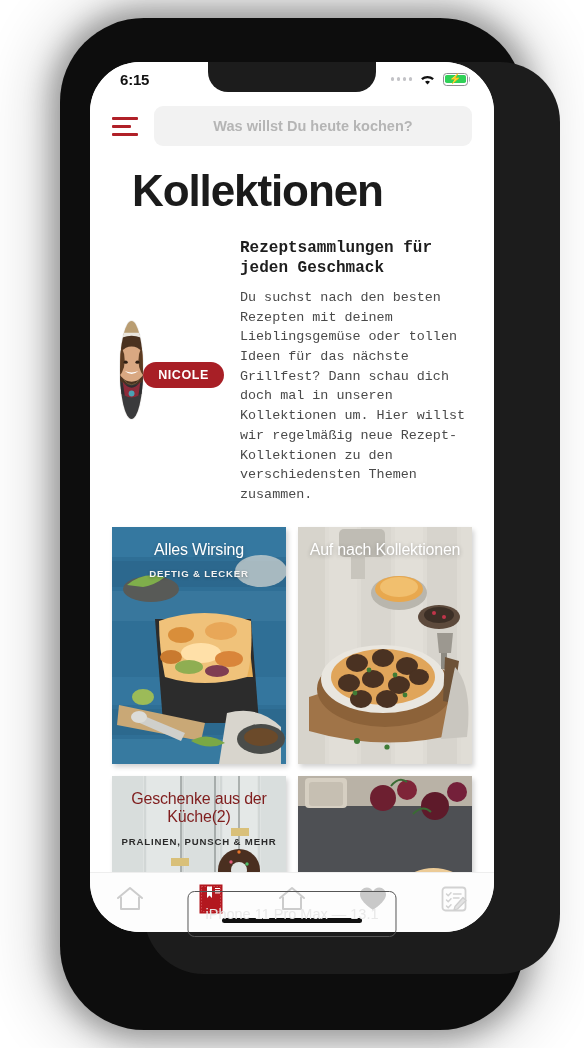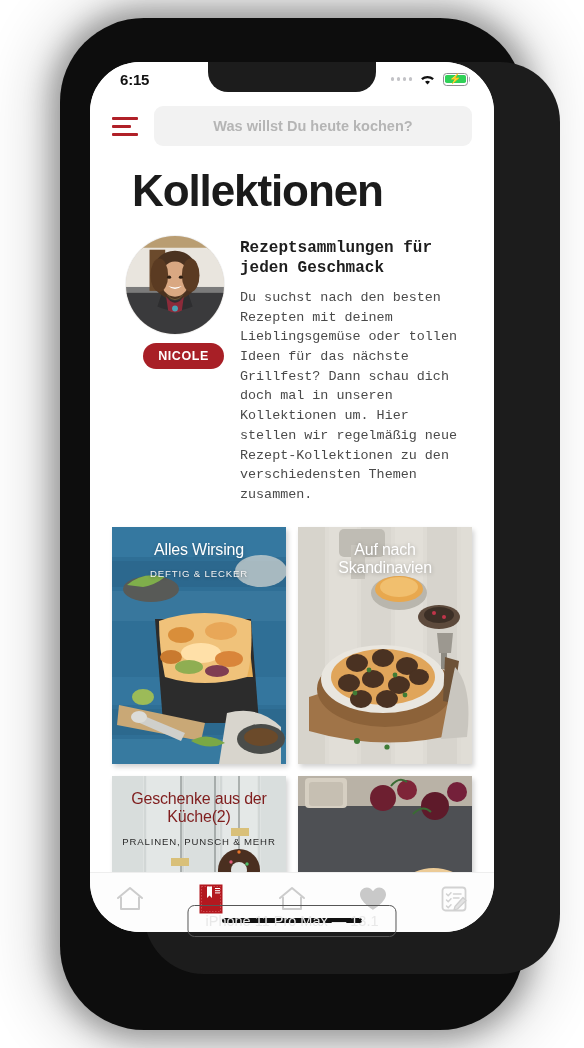--- a/index.html
+++ b/index.html
@@ -195,22 +195,22 @@
   
   .intro {
     display: flex;
     padding: 16px 24px 0 30px;
     gap: 16px;
   }
   .intro-left {
     flex: 0 0 auto;
     width: 104px;
     display: flex;
-    flex-direction: column;
-    align-items: flex-end;
+    flex-direction: row;
+    align-items: center;
   }
   .avatar {
     width: 98px; height: 98px;
     border-radius: 50%;
     overflow: hidden;
     background: #cfc8bf;
     position: relative;
     box-shadow: 0 0 0 1px rgba(0,0,0,0.06);
   }
   .avatar svg { display: block; width: 100%; height: 100%; }
@@ -265,21 +265,21 @@
   }
   .card-title {
     font-size: 16px;
     line-height: 1.16;
     font-weight: normal;
     letter-spacing: -0.2px;
   }
   .card-sub {
     margin-top: 9px;
     font-size: 9.6px;
-    font-weight: normal;
+    font-weight: bold;
     letter-spacing: 0.85px;
   }
   .light .card-title { color: #ffffff; text-shadow: 0 1px 4px rgba(0,0,0,0.30); }
   .light .card-sub   { color: #f2f2f2; text-shadow: 0 1px 3px rgba(0,0,0,0.35); }
   .dark .card-title  { color: #7f1d1d; }
   .dark .card-sub    { color: #2b2b2b; }
 
   
   .tab-bar {
     position: absolute;
@@ -315,21 +315,21 @@
   }
 
   
   .device-label {
     position: absolute;
     left: 50%;
     transform: translateX(-50%);
     bottom: 42px;
     border: 1px solid #565656;
     border-radius: 7px;
-    padding: 7px 17px;
+    padding: 14px 17px;
     color: #e8e8e8;
     font-size: 14.5px;
     background: transparent;
     white-space: nowrap;
     z-index: 50;
   }
 </style>
 </head>
 <body>
 
@@ -398,21 +398,21 @@
               <path d="M36 60 Q50 72 64 60 L68 72 Q50 80 32 72 Z" fill="#2e2e30"></path>
               <path d="M41 62 Q50 74 59 62 L57 76 Q50 80 43 76 Z" fill="#8c2b3a"></path>
               <circle cx="50" cy="74" r="3" fill="#4aa3b5"></circle>
               <path d="M42 60 Q50 70 58 60" stroke="#6b5a3a" stroke-width="1" fill="none"></path>
             </svg>
           </div>
           <div class="name-badge">NICOLE</div>
         </div>
         <div class="intro-right">
           <div class="intro-heading">Rezeptsammlungen für jeden Geschmack</div>
-          <div class="intro-body">Du suchst nach den besten Rezepten mit deinem Lieblingsgemüse oder tollen Ideen für das nächste Grillfest?  Dann schau dich doch mal in unseren Kollektionen um. Hier stellen wir regelmäßig neue Rezept-Kollektionen zu den verschiedensten Themen zusammen.</div>
+          <div class="intro-body">Du suchst nach den besten Rezepten mit deinem Lieblingsgemüse oder tollen Ideen für das nächste Grillfest?  Dann schau dich doch mal in unseren Kollektionen um. Hier willst wir regelmäßig neue Rezept-Kollektionen zu den verschiedensten Themen zusammen.</div>
         </div>
       </div>
 
       <div class="grid">
 
         <div class="card light">
           <div class="bg">
             <svg viewBox="0 0 180 237" preserveAspectRatio="xMidYMid slice">
               <rect width="180" height="237" fill="#2f6f96"></rect>
               <g opacity="0.5">
@@ -496,21 +496,21 @@
                 <circle cx="62" cy="214" r="3"></circle>
                 <circle cx="92" cy="220" r="2.6"></circle>
               </g>
               <path d="M146 108 L152 108 L152 142 L146 142 Z" fill="#8d8a82"></path>
               <path d="M142 106 L158 106 L156 126 L144 126 Z" fill="#9c9890"></path>
               <path d="M150 130 L164 134 L158 176 L148 174 Z" fill="#6d5238"></path>
               <path d="M160 140 Q178 160 172 210 L146 212 Q154 168 160 140 Z" fill="#c9c6bf"></path>
             </svg>
           </div>
           <div class="card-text">
-            <div class="card-title">Auf nach Skandinavien</div>
+            <div class="card-title">Auf nach Kollektionen</div>
             <div class="card-sub"></div>
           </div>
         </div>
 
         <div class="card dark">
           <div class="bg">
             <svg viewBox="0 0 180 237" preserveAspectRatio="xMidYMid slice">
               <rect width="180" height="237" fill="#dfe3e2"></rect>
               <g opacity="0.6">
                 <rect x="0" width="34" height="237" fill="#d5dad9"></rect>

